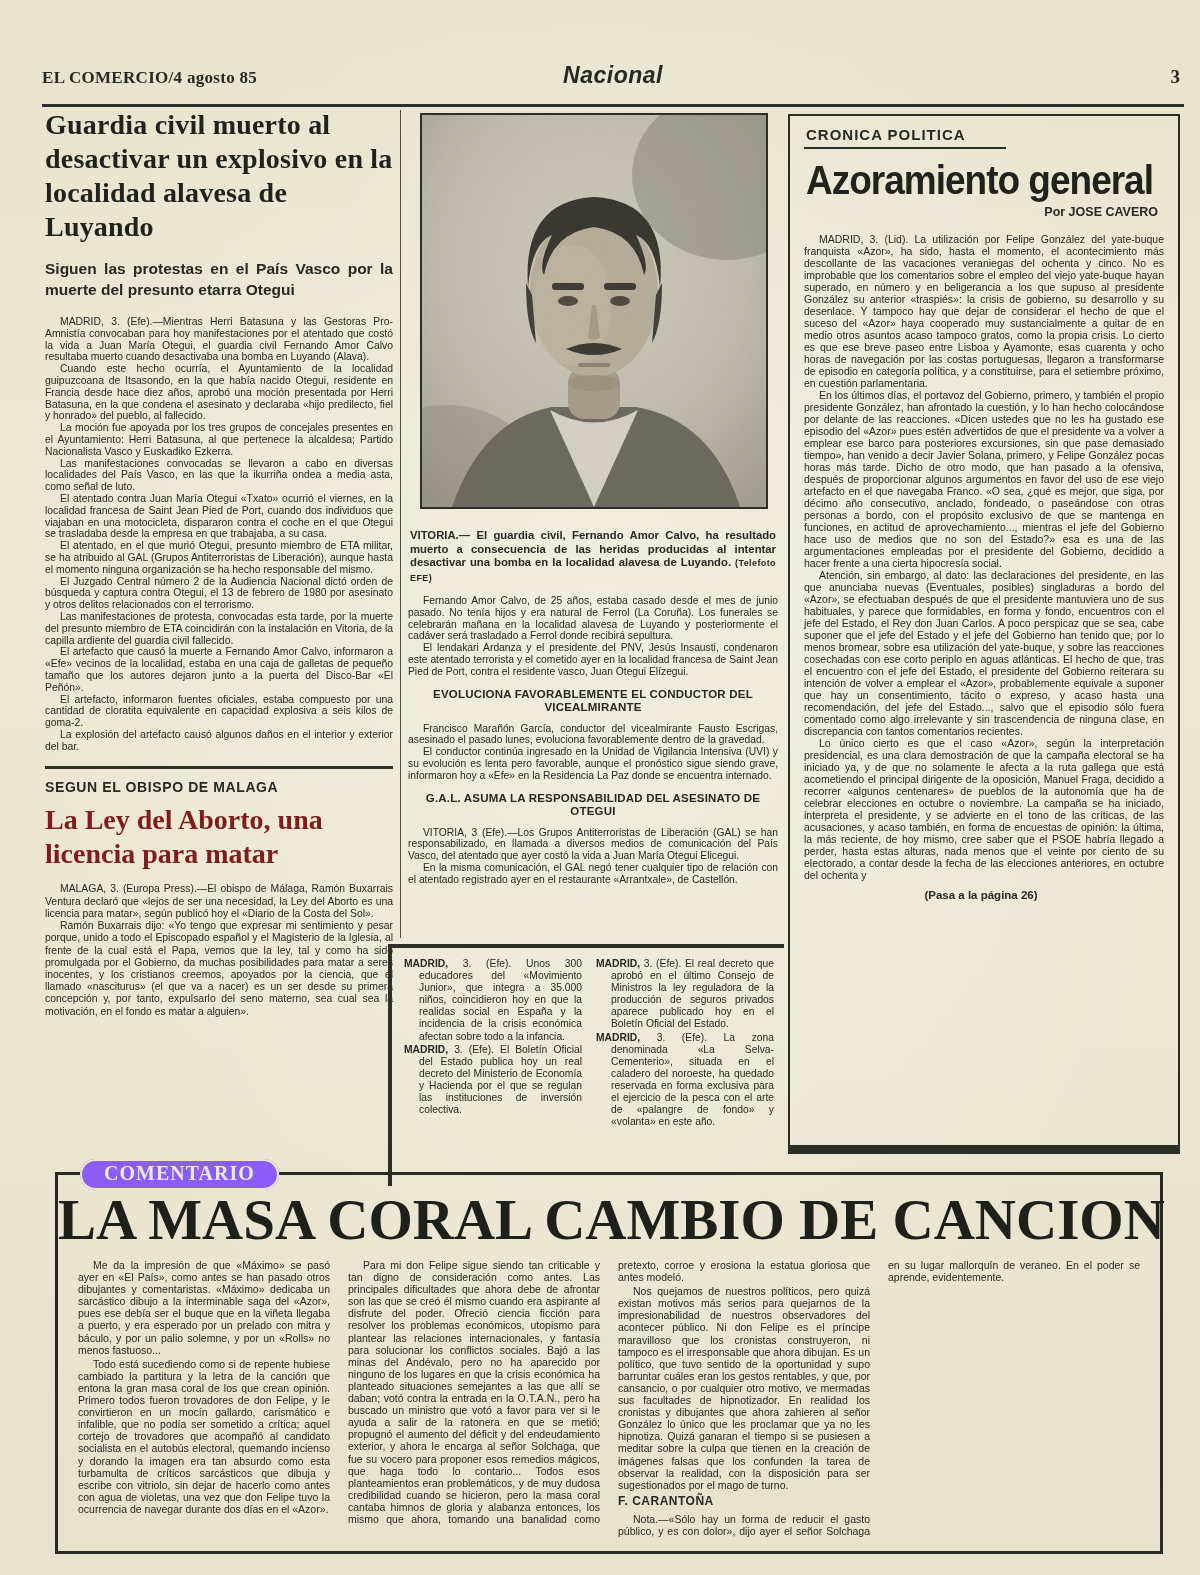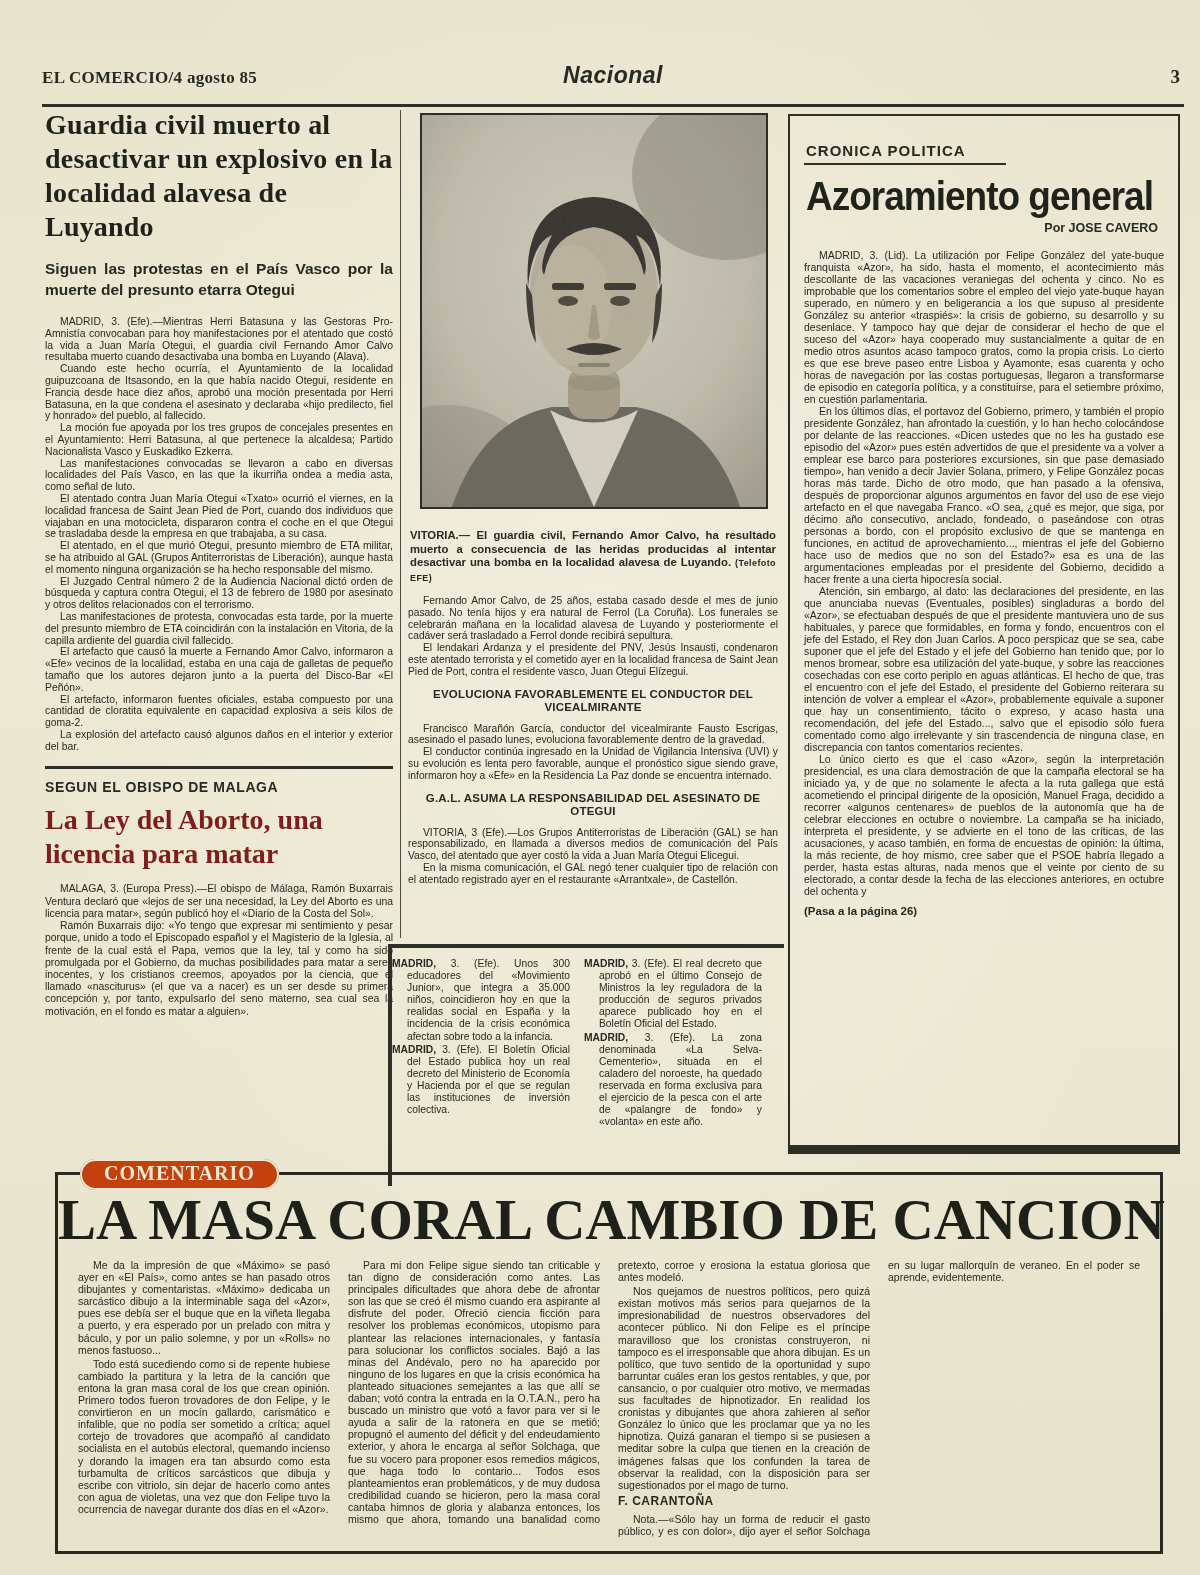--- a/index.html
+++ b/index.html
@@ -33,34 +33,34 @@
   .vdiv{position:absolute;left:400px;top:110px;width:1px;height:828px;background:#4a4e42;}
   
   .midcol{position:absolute;left:408px;top:110px;width:370px;}
   .photo-frame{margin:3px 10px 10px 12px;border:2px solid #2b2f26;background:#c9c5b5;height:392px;overflow:hidden;}
   .caption{font-weight:bold;font-size:11.3px;line-height:13.5px;text-align:justify;margin:20px 2px 10px 2px;}
   .caption .credit{font-size:9px;letter-spacing:.4px;}
   .mid-body{font-size:10.3px;line-height:11.8px;}
   .mid-sub{font-weight:bold;font-size:11.5px;line-height:13.5px;text-align:center;margin:10px 8px 8px 8px;letter-spacing:.2px;}
   
   .briefs{position:absolute;left:388px;top:944px;width:392px;border-top:4px solid #2c3026;border-left:4px solid #2c3026;padding:10px 0 0 0;height:228px;}
-  .briefs .cols{display:flex;gap:14px;}
+  .briefs .cols{display:flex;gap:14px;padding-left:12px;}
   .briefs .bcol{width:178px;font-size:10.3px;line-height:12.1px;}
   .briefs .hangp{margin-bottom:1px;}
   .briefs .city{font-weight:bold;}
   
-  .cronica{position:absolute;left:788px;top:114px;width:392px;height:1040px;border:2px solid #2b2f26;border-bottom:9px solid #2b2f26;box-sizing:border-box;padding:24px 14px 0 14px;background:rgba(255,255,250,0.06);}
+  .cronica{position:absolute;left:788px;top:114px;width:392px;height:1040px;border:2px solid #2b2f26;border-bottom:9px solid #2b2f26;box-sizing:border-box;padding:8px 14px 0 14px;background:rgba(255,255,250,0.06);}
   .cronica-kicker{display:inline-block;font-weight:bold;font-size:15px;letter-spacing:1px;border-bottom:2px solid #2b2f26;padding:0 40px 4px 2px;margin:2px 0 10px 0;}
   .cronica-headline{font-family:"Liberation Sans",sans-serif;font-weight:bold;font-size:37px;line-height:40px;letter-spacing:-1px;margin:0 0 6px 2px;color:#1f231b;transform:scaleY(1.08);transform-origin:left top;}
   .cronica-byline{font-weight:bold;font-size:12.5px;text-align:right;margin:6px 6px 14px 0;}
   .cronica-body{font-size:10.5px;line-height:12px;}
-  .cronica-cont{font-weight:bold;font-size:11.5px;text-align:left;margin-top:8px;padding-right:6px;}
+  .cronica-cont{font-weight:bold;font-size:11.5px;text-align:center;margin-top:8px;padding-right:6px;}
   
   .comentario{position:absolute;left:55px;top:1172px;width:1108px;height:382px;border:3px solid #262a21;box-sizing:border-box;}
-  .badge{position:absolute;left:22px;top:-16px;background:#c2410c;color:#ece8d4;font-family:"Liberation Serif",serif;font-weight:bold;font-size:20px;letter-spacing:1px;padding:3px 24px 5px 24px;border-radius:16px;box-shadow:0 0 0 2px #ece8d4 inset;}
+  .badge{position:absolute;left:22px;top:-16px;background:#8b5cf6;color:#ece8d4;font-family:"Liberation Serif",serif;font-weight:bold;font-size:20px;letter-spacing:1px;padding:3px 24px 5px 24px;border-radius:16px;box-shadow:0 0 0 2px #ece8d4 inset;}
   .com-headline{font-family:"Liberation Serif",serif;font-weight:bold;font-size:57px;line-height:58px;text-align:center;margin:16px 0 10px 0;letter-spacing:0;white-space:nowrap;color:#1d211a;}
   .com-cols{height:282px;margin:4px 20px 0 20px;column-count:4;column-gap:18px;column-fill:auto;font-size:10.5px;line-height:12.1px;}
   .com-cols p{margin:0 0 2px 0;text-align:justify;text-indent:15px;}
   .com-sig{font-weight:bold;text-align:right;text-indent:0 !important;padding-right:28px;margin:4px 0 6px 0 !important;font-size:12px;letter-spacing:.5px;}
 </style>
 </head>
 <body>
 
 <div class="masthead" style="height:30px;">
   <span class="paper">EL COMERCIO/4 agosto 85</span>

